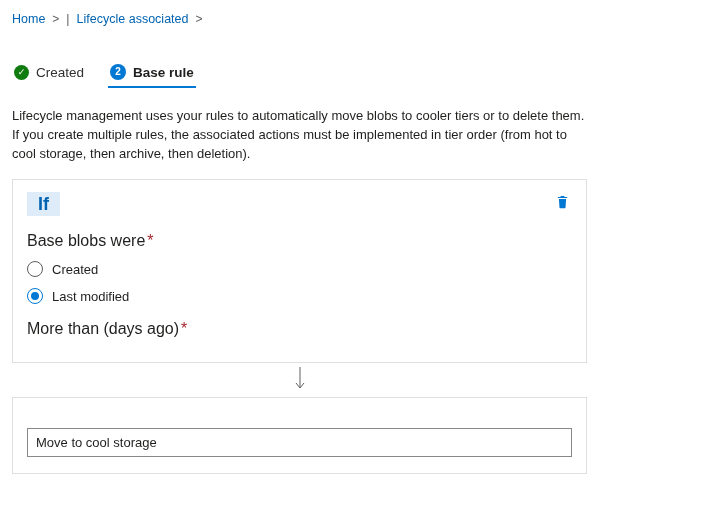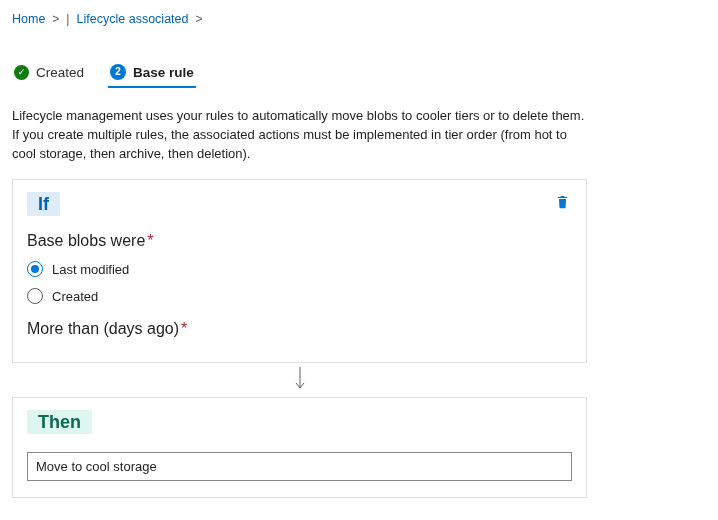--- a/index.html
+++ b/index.html
@@ -295,45 +295,42 @@
           <path d="M4.2 4.7h7.6l-.55 9.1a.9.9 0 01-.9.85H5.65a.9.9 0 01-.9-.85L4.2 4.7z" fill="currentColor"></path>
         </svg>
       </span>
     </div>
 
     <div class="field-label">
       <span>Base blobs were</span><span class="req">*</span>
     </div>
 
     <div class="radio-row">
+      <span class="radio"></span>
+      <span class="radio-label">Created</span>
+    </div>
+
+    <div class="radio-row">
       <span class="radio checked"></span>
       <span class="radio-label">Last modified</span>
-    </div>
-
-    <div class="radio-row">
-      <span class="radio"></span>
-      <span class="radio-label">Created</span>
     </div>
 
     <div class="field-label">
       <span>More than (days ago)</span><span class="req">*</span>
     </div>
 
   </div>
 
   <div class="arrow-wrap">
     <svg width="14" height="26" viewBox="0 0 14 26" xmlns="http://www.w3.org/2000/svg">
       <line x1="7" y1="0" x2="7" y2="20" stroke="#605e5c" stroke-width="1"></line>
       <polyline points="3,16 7,21 11,16" fill="none" stroke="#605e5c" stroke-width="1"></polyline>
     </svg>
   </div>
 
   <div class="card">
-    <div class="card-header">
-      <span class="chip then">Then</span>
-    </div>
     <div class="select-wrap">
       <div class="select-box">Move to cool storage</div>
 
     </div>
   </div>
 
 </div>
 
 </body></html>

